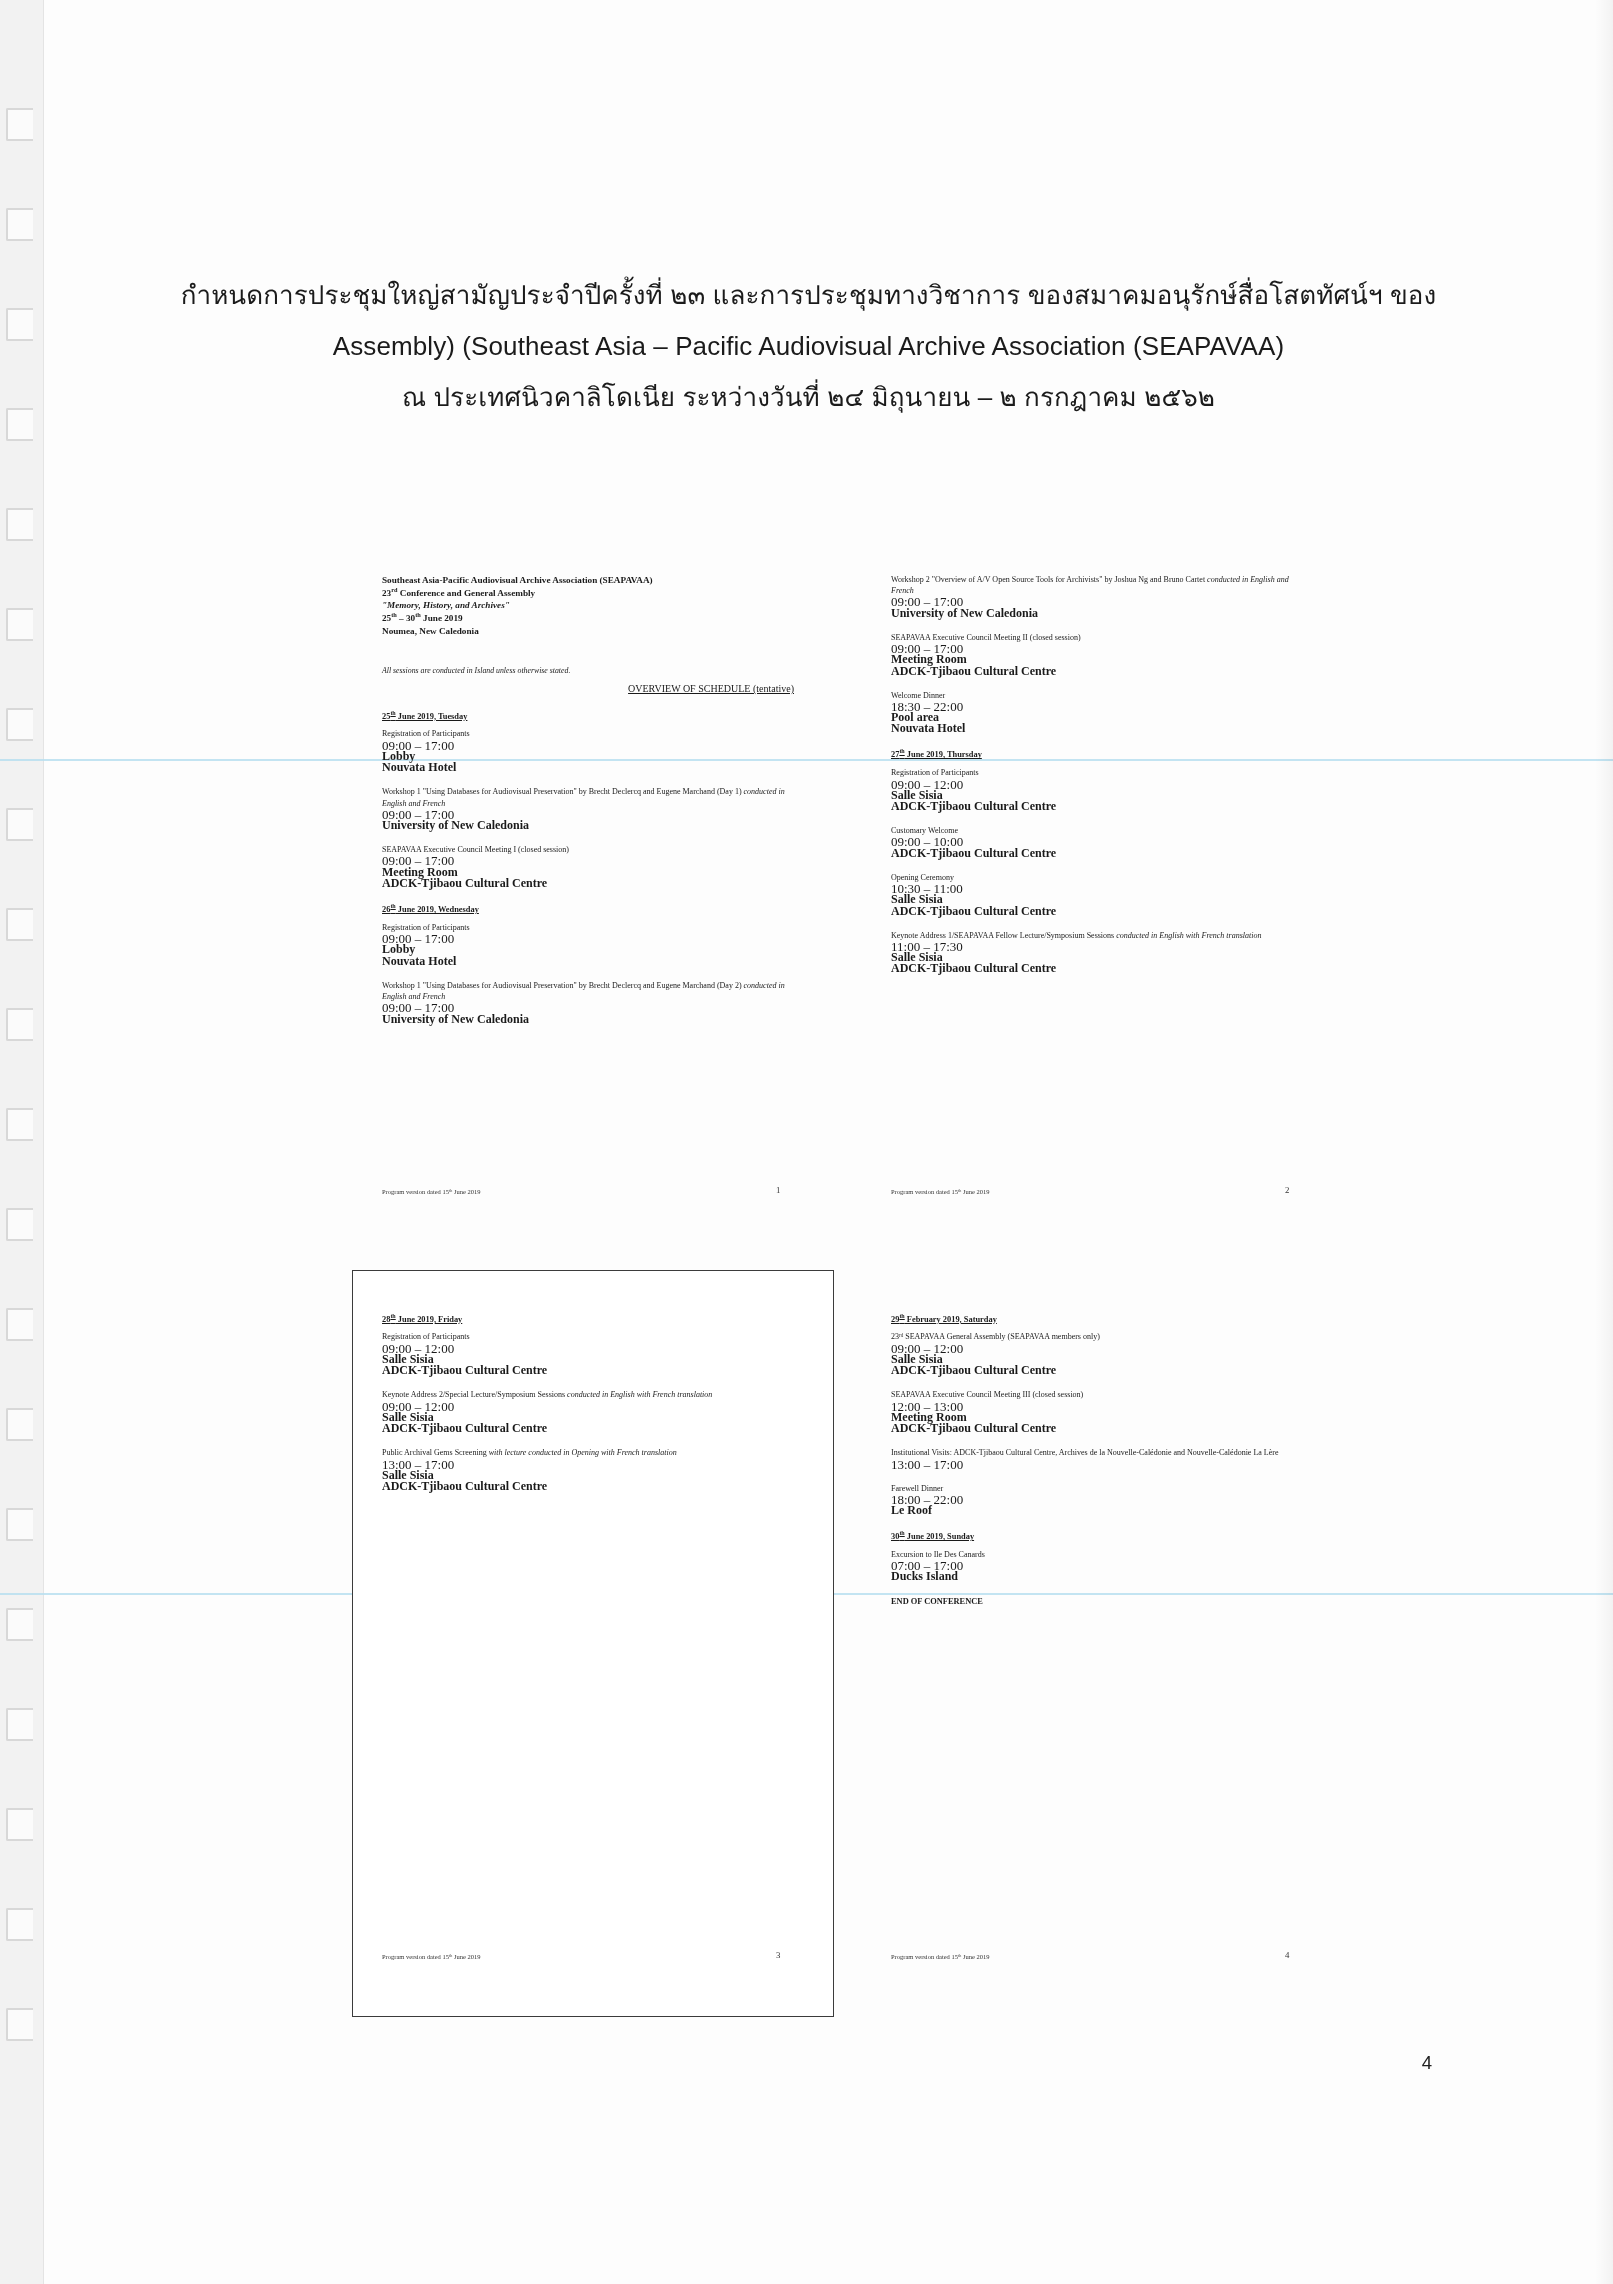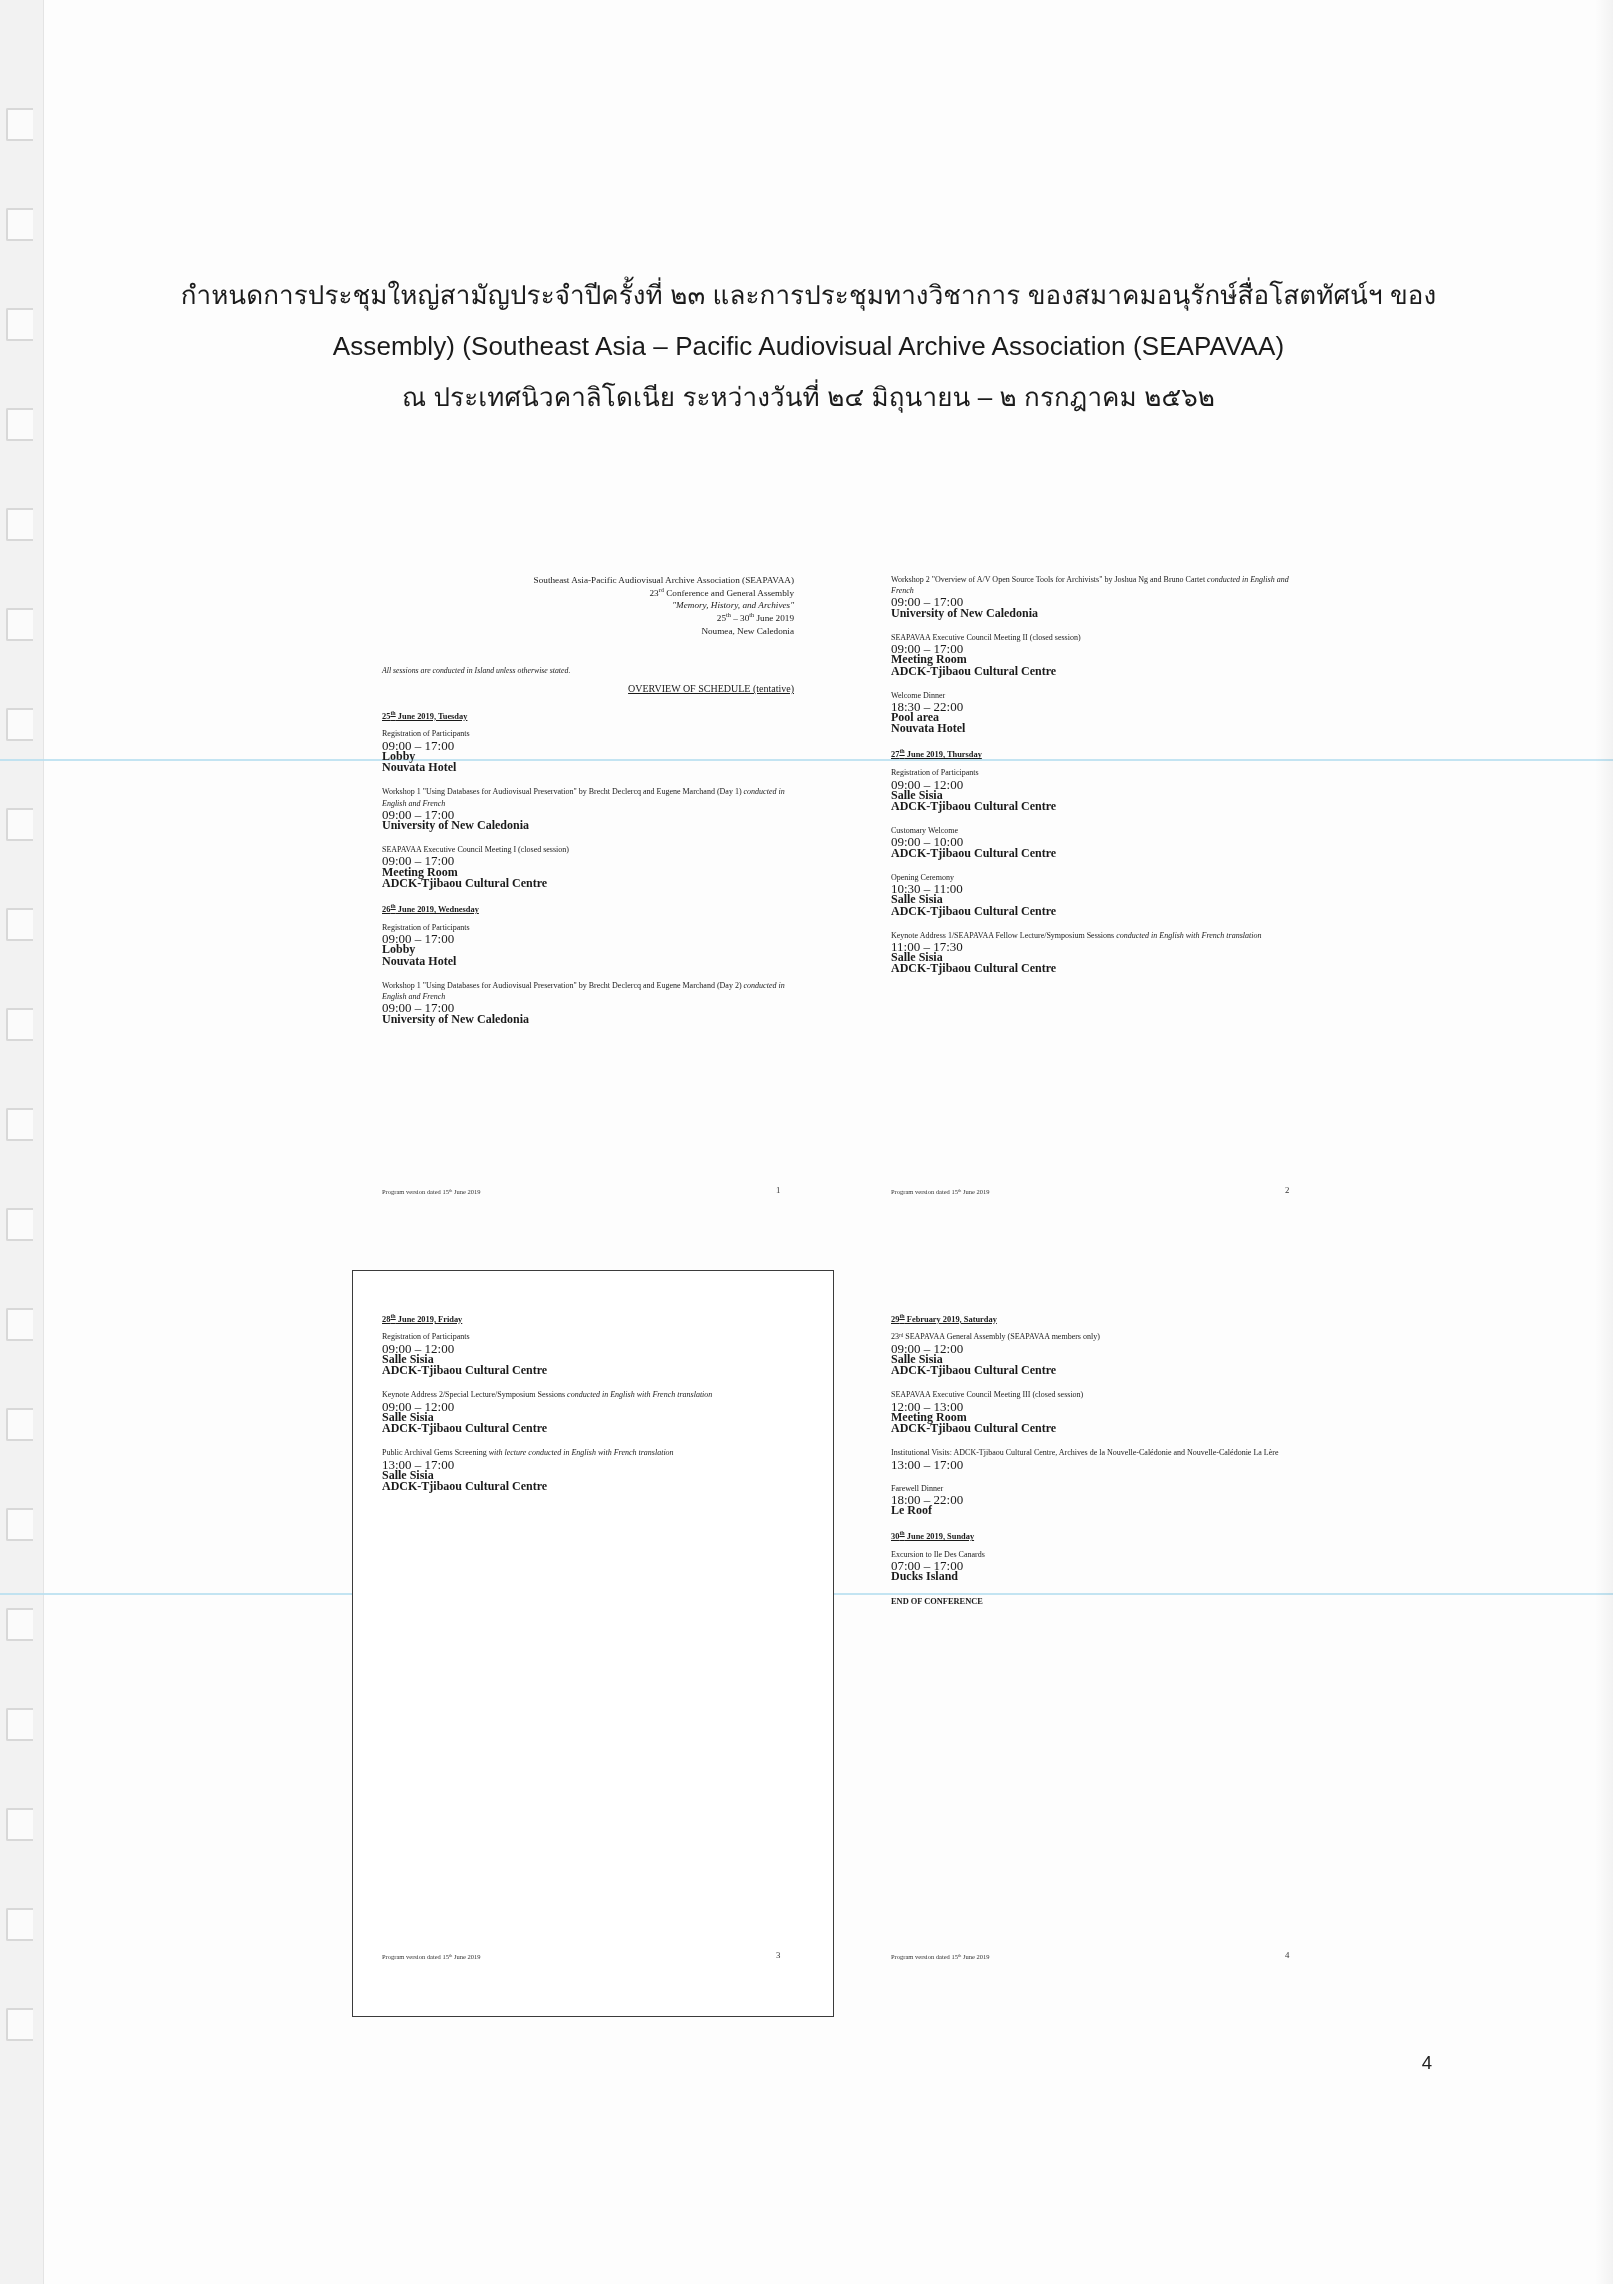--- a/index.html
+++ b/index.html
@@ -103,22 +103,22 @@
     position: absolute;
     left: 29px;
     top: 706px;
     width: 480px;
     height: 745px;
     border: 1.5px solid #3b3b3b;
     background: #ffffff;
   }
 
   .prog-head {
-    text-align: right;
-    font-weight: normal;
+    text-align: left;
+    font-weight: bold;
     font-size: 9.2px;
     line-height: 12.7px;
     margin-bottom: 28px;
   }
   .prog-head .ital { font-style: italic; }
   .prog-head .sup { font-size: 6.3px; vertical-align: super; line-height: 0; }
 
   .prog-note {
     font-style: italic;
     font-size: 7.8px;
@@ -350,21 +350,21 @@
     </div>
 
     <div class="entry">
       <div class="ttl"><span>Keynote Address 2/Special Lecture/Symposium Sessions</span> <span class="ital">conducted in English with French translation</span></div>
       <div class="tm">09:00 – 12:00</div>
       <div class="vn">Salle Sisia</div>
       <div class="vn">ADCK-Tjibaou Cultural Centre</div>
     </div>
 
     <div class="entry">
-      <div class="ttl"><span>Public Archival Gems Screening</span> <span class="ital">with lecture conducted in English with French translation</span></div>
+      <div class="ttl"><span>Public Archival Gems Screening</span> <span class="ital">with lecture conducted in Opening with French translation</span></div>
       <div class="tm">13:00 – 17:00</div>
       <div class="vn">Salle Sisia</div>
       <div class="vn">ADCK-Tjibaou Cultural Centre</div>
     </div>
 
     <div class="prog-footer">
       <span>Program version dated 15ᵗʰ June 2019</span>
       <span class="pg">3</span>
     </div>
   </div>

